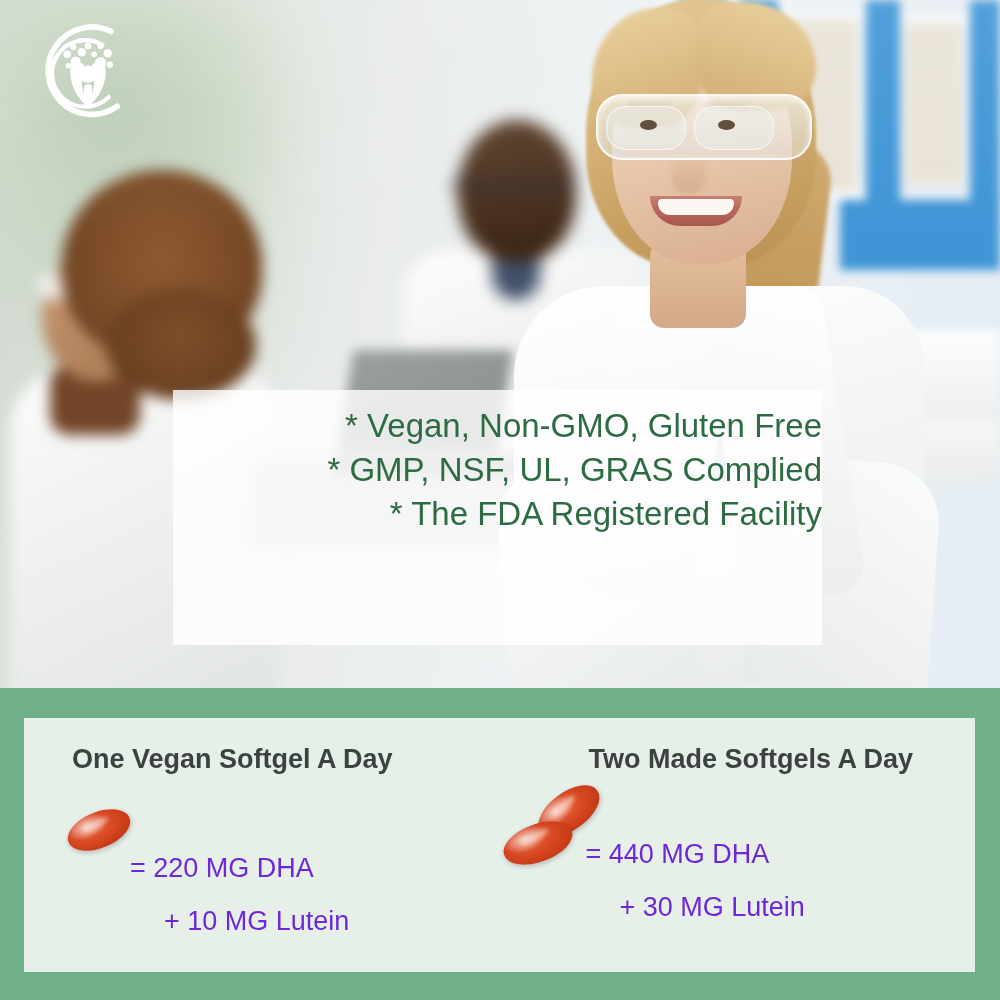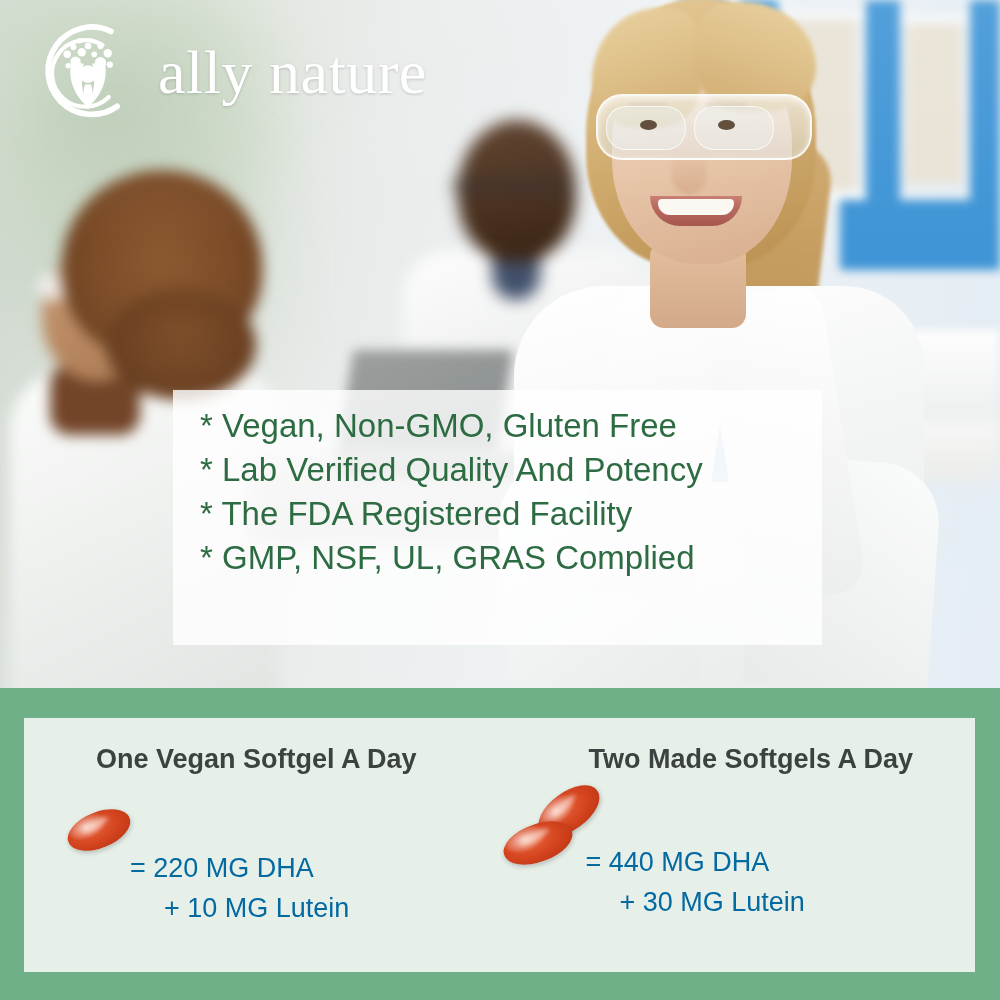--- a/index.html
+++ b/index.html
@@ -232,50 +232,50 @@
 
   
   .features{
     position:absolute;left:173px;top:390px;width:649px;height:255px;
     background:rgba(255,255,255,.80);
     padding:14px 0 0 0;box-sizing:border-box;
   }
   .feature-line{
     color:#2d6b42;
     font-size:33px;line-height:44px;
-    padding-left:27px;white-space:nowrap;
+    padding-left:27px;white-space:nowrap;text-align:right;
   }
 
   
   .green-band{
     position:absolute;left:0;top:688px;width:1000px;height:312px;
     background:#6fb088;
   }
   .inner-card{
     position:absolute;left:24px;top:718px;width:951px;height:254px;
     background:#e7efe9;
   }
   .dose-cols{
     position:absolute;left:24px;top:718px;width:951px;height:254px;
     display:flex;
   }
   .dose-col{position:relative;width:50%;height:100%;}
   .dose-title{
     position:absolute;top:26px;
     font-size:27px;font-weight:bold;color:#3b423f;white-space:nowrap;
   }
-  .col-one .dose-title{left:72px;}
+  .col-one .dose-title{left:48px;}
   .col-two .dose-title{left:89px;}
   .dose-text{
     position:absolute;
-    font-size:27px;color:#0369a1;line-height:40px;white-space:nowrap;
+    font-size:27px;color:#6d28d9;line-height:40px;white-space:nowrap;
   }
   .col-one .dose-text{left:106px;top:130px;}
-  .col-two .dose-text{left:86px;top:124px;}
-  .dose-text .indent{padding-left:34px;display:block;}
+  .col-two .dose-text{left:86px;top:116px;}
+  .dose-text .indent{padding-left:34px;display:block;margin-top:13px;}
 
   
   .caps{position:absolute;}
   .col-one .caps{left:40px;top:80px;width:110px;height:70px;}
   .col-two .caps{left:0px;top:72px;width:130px;height:100px;}
   .gel{
     position:absolute;border-radius:50%;
     background:
       radial-gradient(ellipse at 34% 28%,rgba(255,255,255,.72) 0%,rgba(255,255,255,0) 34%),
       radial-gradient(ellipse at 42% 40%,#e6613a 0%,#d4441f 48%,#b5300f 100%);
@@ -381,28 +381,26 @@
         <circle cx="44" cy="31" r="4" fill="#ffffff"></circle>
         <circle cx="42" cy="20" r="2.6" fill="#ffffff"></circle>
         <circle cx="50" cy="25" r="3.2" fill="#ffffff"></circle>
         <circle cx="31" cy="44" r="2.6" fill="#ffffff"></circle>
         <circle cx="62" cy="41" r="5.4" fill="#ffffff"></circle>
         <circle cx="69" cy="32" r="4" fill="#ffffff"></circle>
         <circle cx="62" cy="25" r="3" fill="#ffffff"></circle>
         <circle cx="71" cy="43" r="3" fill="#ffffff"></circle>
         <circle cx="56" cy="33" r="2.8" fill="#ffffff"></circle>
       </svg>
-      <div class="logo-word">ally nature</div>
     </div>
 
     <div class="features">
       <div class="feature-line">* Vegan, Non-GMO, Gluten Free</div>
-      <div class="feature-line">* Lab Verified Quality And Potency</div>
+      <div class="feature-line">* GMP, NSF, UL, GRAS Complied</div>
       <div class="feature-line">* The FDA Registered Facility</div>
-      <div class="feature-line">* GMP, NSF, UL, GRAS Complied</div>
     </div>
   </div>
 
   <div class="green-band"></div>
   <div class="inner-card"></div>
 
   <div class="dose-cols">
 
     <div class="dose-col col-one">
       <div class="dose-title">One Vegan Softgel A Day</div>

